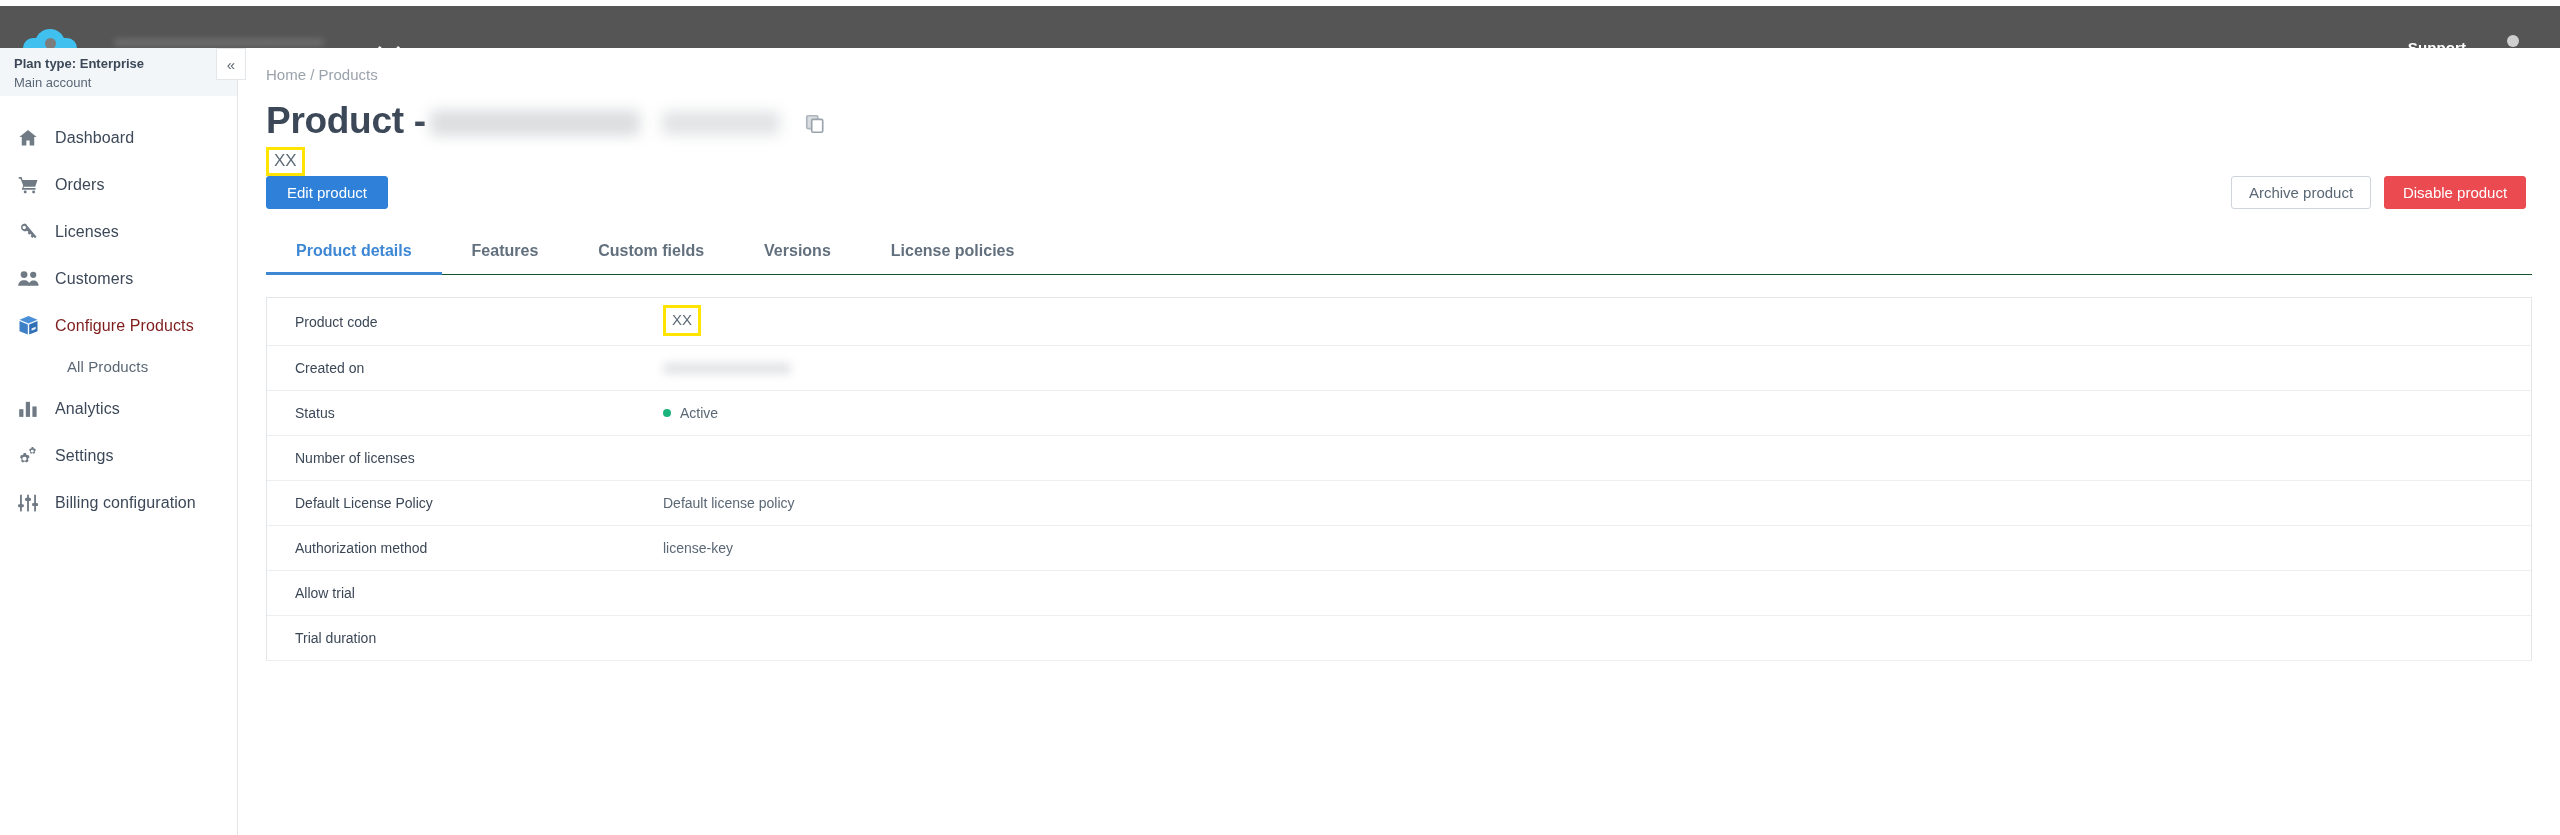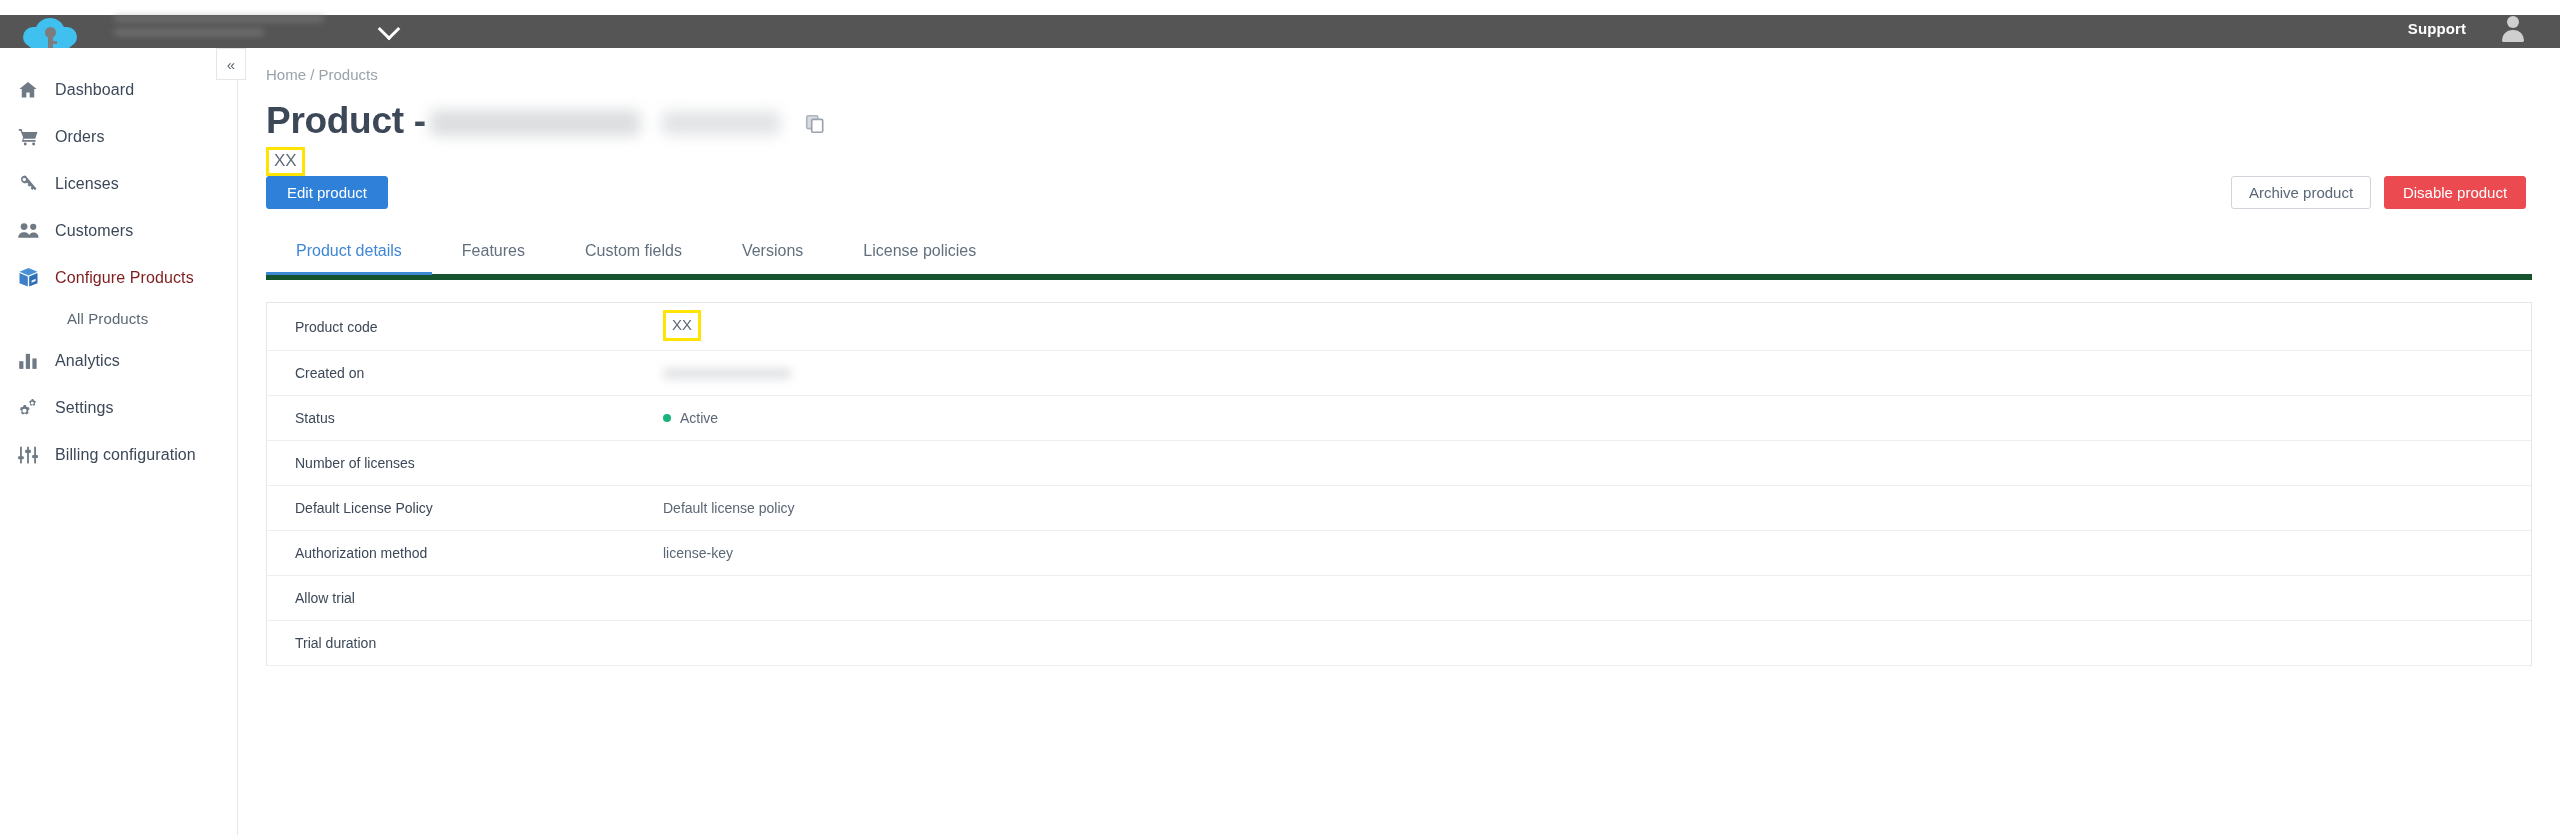--- a/index.html
+++ b/index.html
@@ -6,23 +6,23 @@
   * { box-sizing: border-box; margin: 0; padding: 0; }
   html, body {
     width: 2560px; height: 835px;
     font-family: "Liberation Sans", sans-serif;
     background: #ffffff;
     overflow: hidden;
   }
 
   
   .topbar {
-    position: absolute; top: 15px; left: 0; width: 2560px; height: 54px;
+    position: absolute; top: 6px; left: 0; width: 2560px; height: 54px;
     background: #555555;
-    display: flex; align-items: flex-start;
+    display: flex; align-items: flex-end;
   }
   .logo-wrap { width: 100px; display: flex; align-items: center; justify-content: center; }
   .logo-cloud { position: relative; width: 54px; height: 34px; }
   .logo-cloud .c1 { position: absolute; left: 0; top: 12px; width: 26px; height: 20px; background: #3fc0ef; border-radius: 13px 0 0 13px; }
   .logo-cloud .c2 { position: absolute; left: 12px; top: 3px; width: 30px; height: 29px; background: #3fc0ef; border-radius: 50%; }
   .logo-cloud .c3 { position: absolute; left: 30px; top: 12px; width: 24px; height: 20px; background: #3fc0ef; border-radius: 0 13px 13px 0; }
   .logo-cloud .c4 { position: absolute; left: 4px; top: 22px; width: 46px; height: 12px; background: #3fc0ef; border-radius: 0 0 8px 8px; }
   .logo-cloud .key-head { position: absolute; left: 22px; top: 12px; width: 11px; height: 11px; background: #7c7c7c; border-radius: 50%; }
   .logo-cloud .key-stem { position: absolute; left: 25px; top: 18px; width: 5px; height: 17px; background: #7c7c7c; }
   .logo-cloud .key-t1 { position: absolute; left: 25px; top: 26px; width: 9px; height: 3px; background: #7c7c7c; }
@@ -98,21 +98,21 @@
   .btn-row { position: relative; padding-left: 28px; height: 46px; }
   .btn {
     display: inline-flex; align-items: center; justify-content: center;
     font-size: 15px; cursor: pointer; border-radius: 3px;
   }
   .btn-primary { width: 122px; height: 33px; background: #2e80d8; color: #fff; border: 1px solid #2e80d8; }
   .right-btns { position: absolute; right: 34px; top: 0; display: flex; gap: 13px; }
   .btn-outline { width: 140px; height: 33px; background: #fff; color: #5a6775; border: 1px solid #cfd5db; }
   .btn-danger { width: 142px; height: 33px; background: #ea4a50; color: #fff; border: 1px solid #ea4a50; }
 
-  .tabs { margin: 20px 28px 0 28px; border-bottom: 6px solid #14532d; display: flex; }
+  .tabs { margin: 20px 28px 0 28px; border-bottom: 1px solid #14532d; display: flex; font-weight: bold; }
   .tab {
     padding: 0 30px 14px 30px; font-size: 16px; color: #62707e; cursor: pointer; position: relative;
   }
   .tab.active { color: #3e87d4; }
   .tab.active::after {
     content: ""; position: absolute; left: 0; right: 0; bottom: -1px; height: 3px; background: #3e87d4;
   }
 
   .card {
     margin: 22px 28px 0 28px; border: 1px solid #e4e7ea; background: #fff;
@@ -152,20 +152,24 @@
   <div class="top-right">
     <div class="support-link">Support</div>
     <div class="user-ico">
       <div class="head"></div>
         <div class="body"></div>
     </div>
   </div>
 </div>
 
 <div class="sidebar">
+  <div class="plan-box">
+    <div class="plan-type">Plan type: Enterprise</div>
+    <div class="plan-acct">Main account</div>
+  </div>
 
   <div class="nav">
 
     <div class="nav-item">
       <span class="nav-ico">
         <svg class="i" width="22" height="22" viewBox="0 0 24 24" fill="#6f7a85">
           <path d="M12 3.2 2.6 11h2.6v9.3h5V14.6h3.6v5.7h5V11h2.6z"></path>
         </svg>
       </span>
       <span class="nav-label">Dashboard</span>

